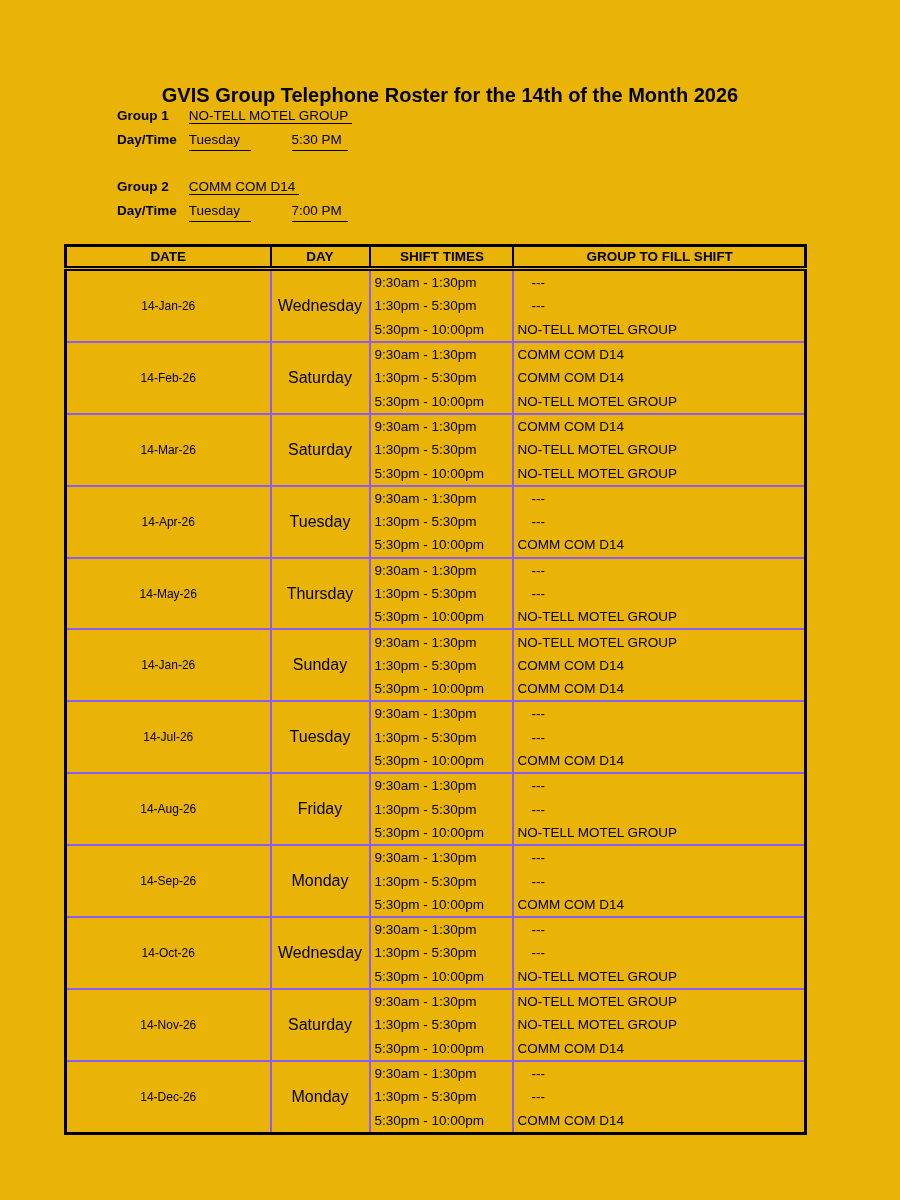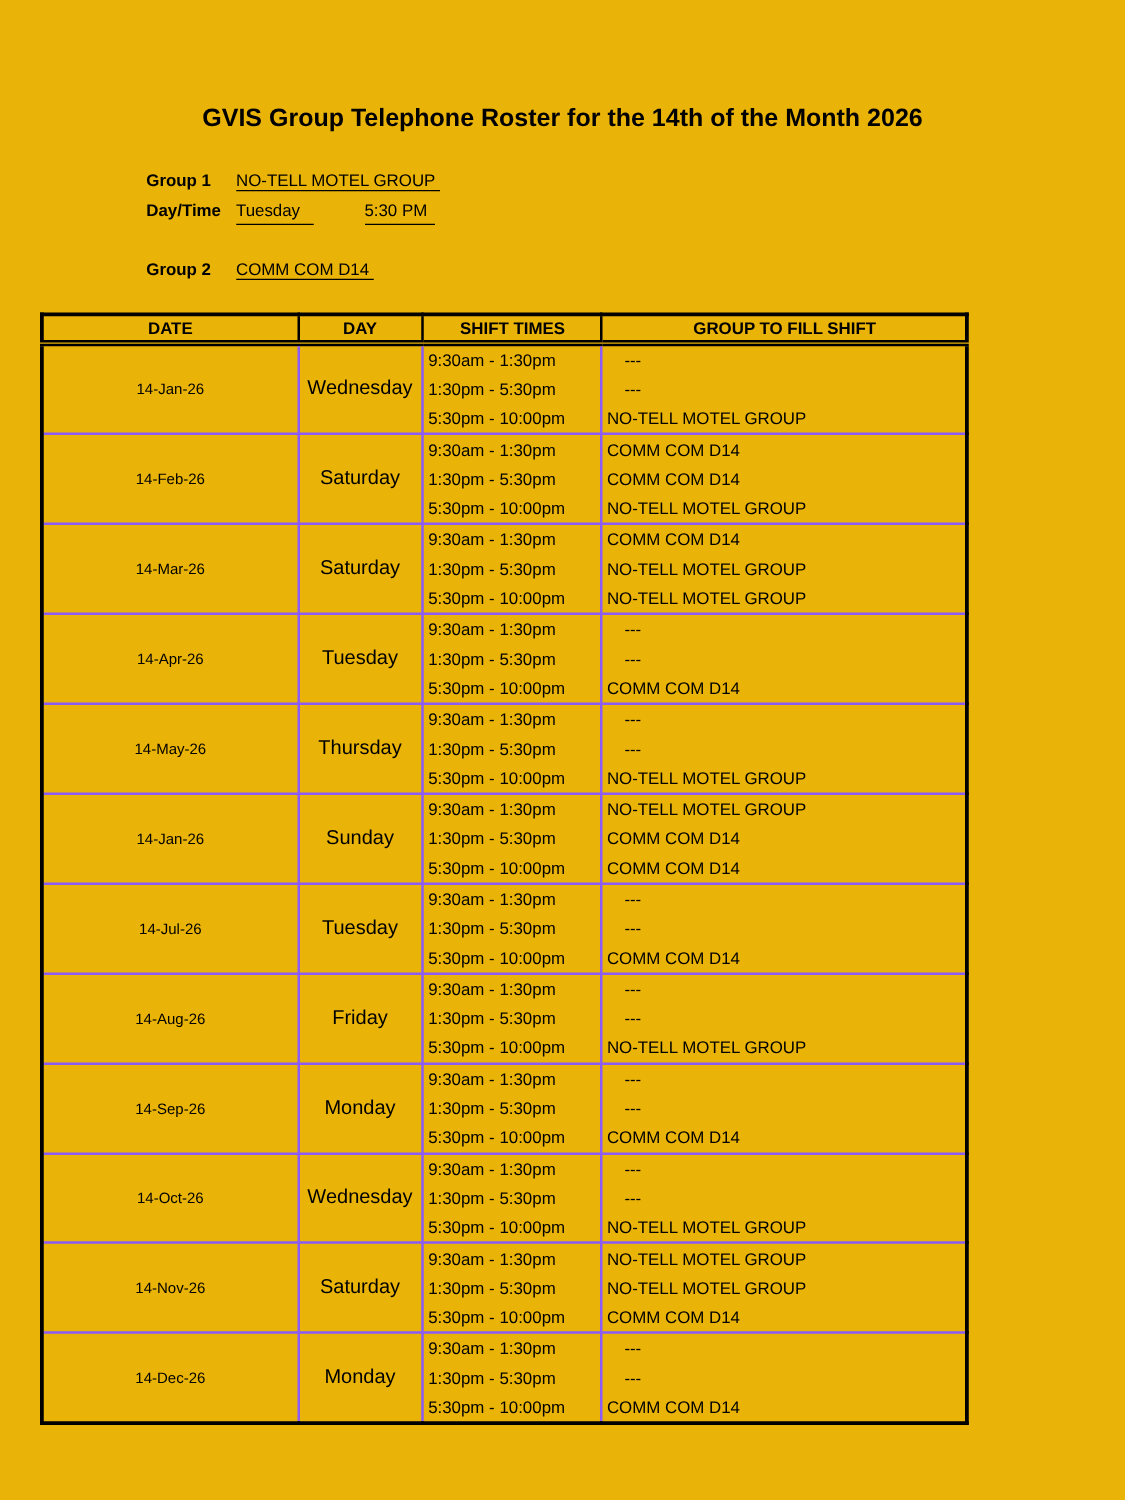--- a/index.html
+++ b/index.html
@@ -25,21 +25,21 @@
     margin: 0;
     padding-top: 84px;
     text-align: center;
     font-size: 20px;
     font-weight: bold;
     line-height: 22px;
   }
   .group-block {
     margin-left: 117px;
   }
-  .group-block.first { margin-top: 29px; }
+  .group-block.first { }
   .group-block.second { margin-top: 24px; }
   .group-line {
     height: 23.5px;
     font-size: 13.5px;
     line-height: 20px;
   }
   .field-label {
     display: inline-block;
     width: 68px;
     font-weight: bold;
@@ -54,21 +54,21 @@
   }
   .time-field {
     display: inline-block;
     min-width: 56px;
     margin-left: 37px;
   }
   table.roster {
     border-collapse: collapse;
     table-layout: fixed;
     width: 740px;
-    margin: 20px 0 0 32px;
+    margin: 20px 0 0 64px;
     border: 3px solid #000000;
     padding-left: 15px;
   }
   col.c-date  { width: 205px; }
   col.c-day   { width: 99px;  }
   col.c-shift { width: 143px; }
   col.c-group { width: 293px; }
   th {
     border: 2px solid #000000;
     border-bottom: 5px double #000000;
@@ -122,20 +122,25 @@
       <span class="field-label">Day/Time</span>
       <span class="uline day-field">Tuesday</span>
       <span class="uline time-field">5:30 PM</span>
     </div>
   </div>
 
   <div class="group-block second">
     <div class="group-line">
       <span class="field-label">Group 2</span>
       <span class="uline">COMM COM D14</span>
+    </div>
+    <div class="group-line">
+      <span class="field-label">Day/Time</span>
+      <span class="uline day-field">Tuesday</span>
+      <span class="uline time-field">7:00 PM</span>
     </div>
   </div>
 
   <table class="roster">
     <colgroup>
       <col class="c-date">
       <col class="c-day">
       <col class="c-shift">
       <col class="c-group">
     </colgroup>

